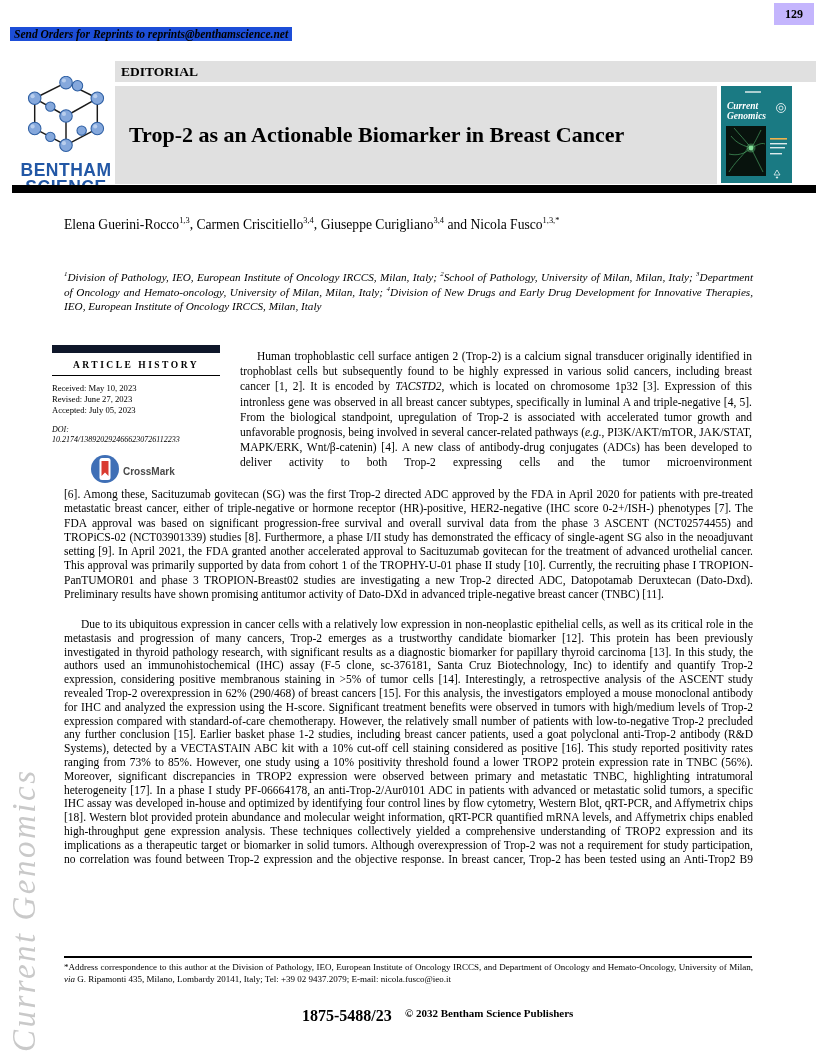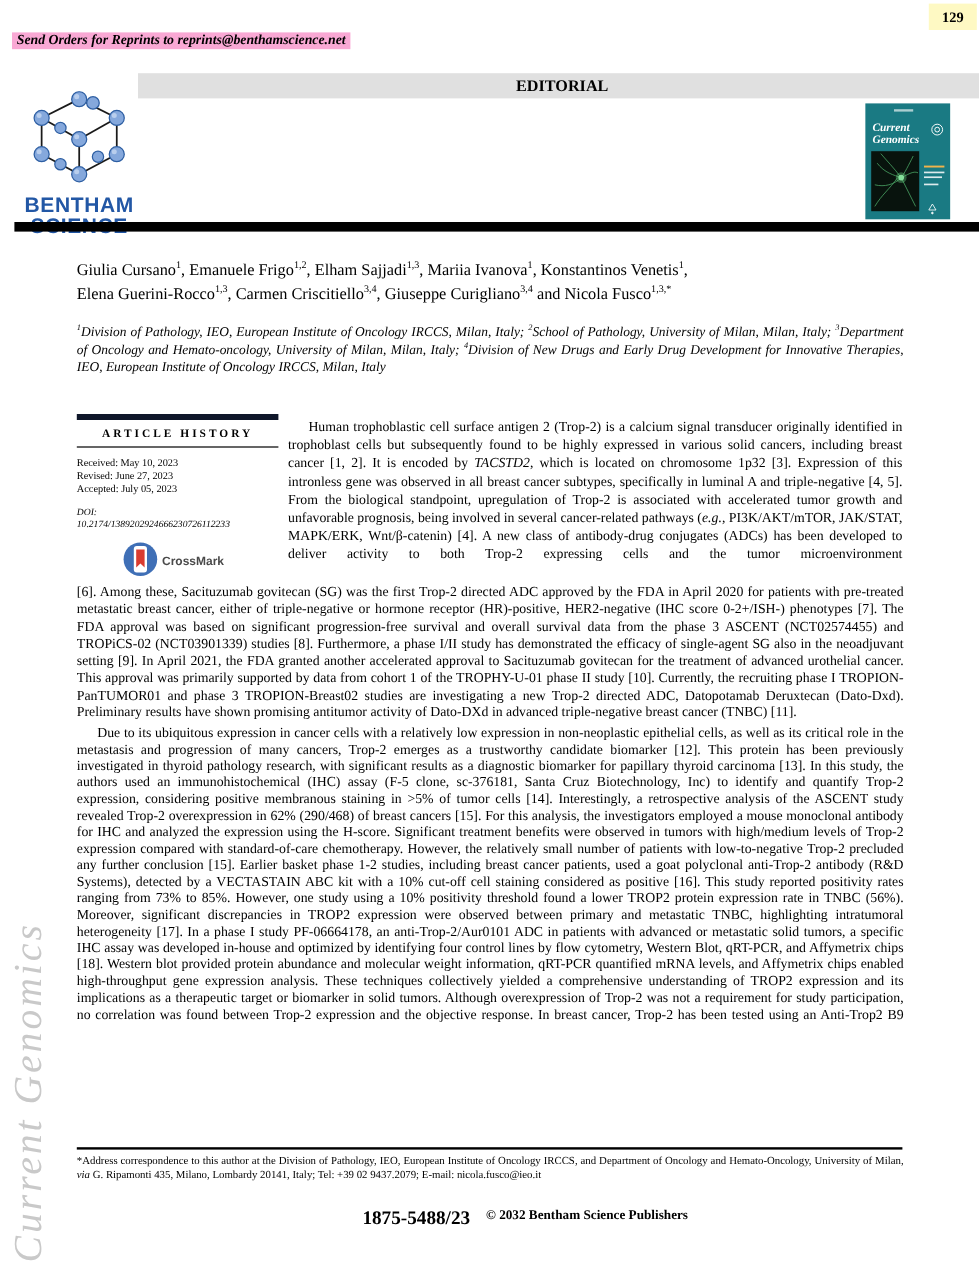--- a/index.html
+++ b/index.html
@@ -2,58 +2,58 @@
 <html><head>
 <meta charset="utf-8">
 <style>
   html,body{margin:0;padding:0;background:#fff;}
   #page{position:relative;width:816px;height:1056px;background:#ffffff;overflow:hidden;
         font-family:"Liberation Serif",serif;color:#000;}
   .i{font-style:italic}
   .b{font-weight:bold}
   sup{font-size:0.62em;vertical-align:super;line-height:0;}
 
-  .page-badge{position:absolute;left:774px;top:3px;width:40px;height:22px;background:#fef9c3;
+  .page-badge{position:absolute;left:774px;top:3px;width:40px;height:22px;background:#c4b5fd;
               display:flex;align-items:center;justify-content:center;font-weight:bold;font-size:12px;}
   .reprints{position:absolute;left:10px;top:28px;font-size:11.5px;font-weight:bold;font-style:italic;}
-  .reprints span{background:#f9a8d4;padding:1px 4px;}
+  .reprints span{background:#1d4ed8;padding:1px 4px;}
   .citation{position:absolute;left:160px;top:39px;width:600px;text-align:center;font-size:10.5px;}
 
   .editorial-bar{position:absolute;left:115px;top:61px;width:701px;height:21px;background:#e0e0e0;
-                 font-weight:bold;font-size:13.5px;line-height:21px;padding-left:6px;box-sizing:border-box;text-align:center;}
+                 font-weight:bold;font-size:13.5px;line-height:21px;padding-left:6px;box-sizing:border-box;}
   .title-bar{position:absolute;left:115px;top:86px;width:602px;height:98px;background:#e0e0e0;
              display:flex;align-items:center;}
   .title-bar h1{font-size:22px;font-weight:bold;margin:0 0 0 14px;}
 
   .bentham{position:absolute;left:14px;top:76px;width:104px;text-align:center;}
   .bentham .name{font-family:"Liberation Sans",sans-serif;font-weight:bold;color:#2257a5;
                  font-size:17.5px;line-height:17px;letter-spacing:0.5px;margin-top:2px;}
 
   .cover{position:absolute;left:721px;top:86px;width:71px;height:97px;}
 
   .black-rule{position:absolute;left:12px;top:185px;width:804px;height:8px;background:#000;}
 
   .authors{position:absolute;left:64px;top:215px;width:700px;font-size:13.6px;line-height:19.5px;}
   .affiliations{position:absolute;left:64px;top:270px;width:689px;font-style:italic;
                 font-size:11.2px;line-height:14.6px;text-align:justify;}
 
-  .history-box{position:absolute;left:64px;top:345px;width:168px;border-top:5px solid #0f172a;}
+  .history-box{position:absolute;left:52px;top:345px;width:168px;border-top:8px solid #0f172a;}
   .hb-title{text-align:center;font-weight:bold;font-size:9.5px;letter-spacing:2.5px;
             padding:7px 0 5px 0;border-bottom:1.5px solid #000;}
   .hb-items{margin-top:7px;}
   .hb-item{font-size:8.6px;line-height:11px;}
   .hb-doi{font-style:italic;font-size:8px;line-height:10px;margin-top:9px;word-break:break-all;}
   .crossmark{margin-top:7px;margin-left:38px;display:flex;align-items:center;gap:3px;}
   .crossmark .cm-text{font-family:"Liberation Sans",sans-serif;font-weight:bold;
                       font-size:10px;color:#4a4a4a;}
 
   .para{font-size:11.5px;text-align:justify;}
   .para1{position:absolute;left:240px;top:349px;width:512px;line-height:15.2px;text-indent:17px;text-align-last:justify;}
   .para1b{position:absolute;left:64px;top:487px;width:689px;line-height:14.3px;}
-  .para2{position:absolute;left:64px;top:605px;width:689px;line-height:13.8px;text-indent:17px;text-align-last:justify;}
+  .para2{position:absolute;left:64px;top:618px;width:689px;line-height:13.8px;text-indent:17px;text-align-last:justify;}
 
   .fn-rule{position:absolute;left:64px;top:956px;width:688px;height:1.5px;background:#000;}
   .footnote{position:absolute;left:64px;top:962px;width:689px;font-size:9px;line-height:11.5px;text-align:justify;}
 
   .footer-issn{position:absolute;left:302px;top:1007px;font-weight:bold;font-size:16px;}
   .footer-copy{position:absolute;left:405px;top:1007px;font-weight:bold;font-size:11px;}
 
   .watermark{position:absolute;left:6px;top:1052px;transform:rotate(-90deg);transform-origin:0 0;
              width:380px;font-style:italic;font-size:33px;letter-spacing:2.5px;color:#c9c9c9;
              font-family:"Liberation Serif",serif;white-space:nowrap;}
@@ -65,20 +65,23 @@
 
   <div class="page-badge">129</div>
 
   <div class="reprints">
     <span>Send Orders for Reprints to reprints@benthamscience.net</span>
   </div>
 
 
   <div class="editorial-bar">EDITORIAL</div>
 
+  <div class="title-bar">
+    <h1>Trop-2 as an Actionable Biomarker in Breast Cancer</h1>
+  </div>
 
   <div class="bentham">
     <span>
       <svg width="96" height="80" viewBox="0 0 92 76">
         <g stroke="#1a1a1a" stroke-width="1.4">
           <line x1="46" y1="6" x2="76" y2="21"></line>
             <line x1="76" y1="21" x2="76" y2="50"></line>
           <line x1="76" y1="50" x2="46" y2="66"></line>
             <line x1="46" y1="66" x2="16" y2="50"></line>
           <line x1="16" y1="50" x2="16" y2="21"></line>
@@ -152,21 +155,20 @@
       <g fill="none" stroke="#ffffff" stroke-width="0.7">
         <path d="M56,84 L59,89 L53,89 Z"></path>
         <circle cx="56" cy="91.5" r="0.7" fill="#fff"></circle>
       </g>
     </svg>
   </div>
 
   <div class="black-rule"></div>
 
   <div class="authors">
-    <div><span>Giulia Cursano</span><sup>1</sup><span>, Emanuele Frigo</span><sup>1,2</sup><span>, Elham Sajjadi</span><sup>1,3</sup><span>, Mariia Ivanova</span><sup>1</sup><span>, Konstantinos Venetis</span><sup>1</sup><span>,</span></div>
     <div><span>Elena Guerini-Rocco</span><sup>1,3</sup><span>, Carmen Criscitiello</span><sup>3,4</sup><span>, Giuseppe Curigliano</span><sup>3,4</sup><span> and Nicola Fusco</span><sup>1,3,*</sup></div>
   </div>
 
   <div class="affiliations"><sup>1</sup><span>Division of Pathology, IEO, European Institute of Oncology IRCCS, Milan, Italy; </span><sup>2</sup><span>School of Pathology, University of Milan, Milan, Italy; </span><sup>3</sup><span>Department of Oncology and Hemato-oncology, University of Milan, Milan, Italy; </span><sup>4</sup><span>Division of New Drugs and Early Drug Development for Innovative Therapies, IEO, European Institute of Oncology IRCCS, Milan, Italy</span></div>
 
   <div class="history-box">
     <div class="hb-title">ARTICLE HISTORY</div>
     <div class="hb-items">
       <div class="hb-item">Received: May 10, 2023</div>
       <div class="hb-item">Revised: June 27, 2023</div>

